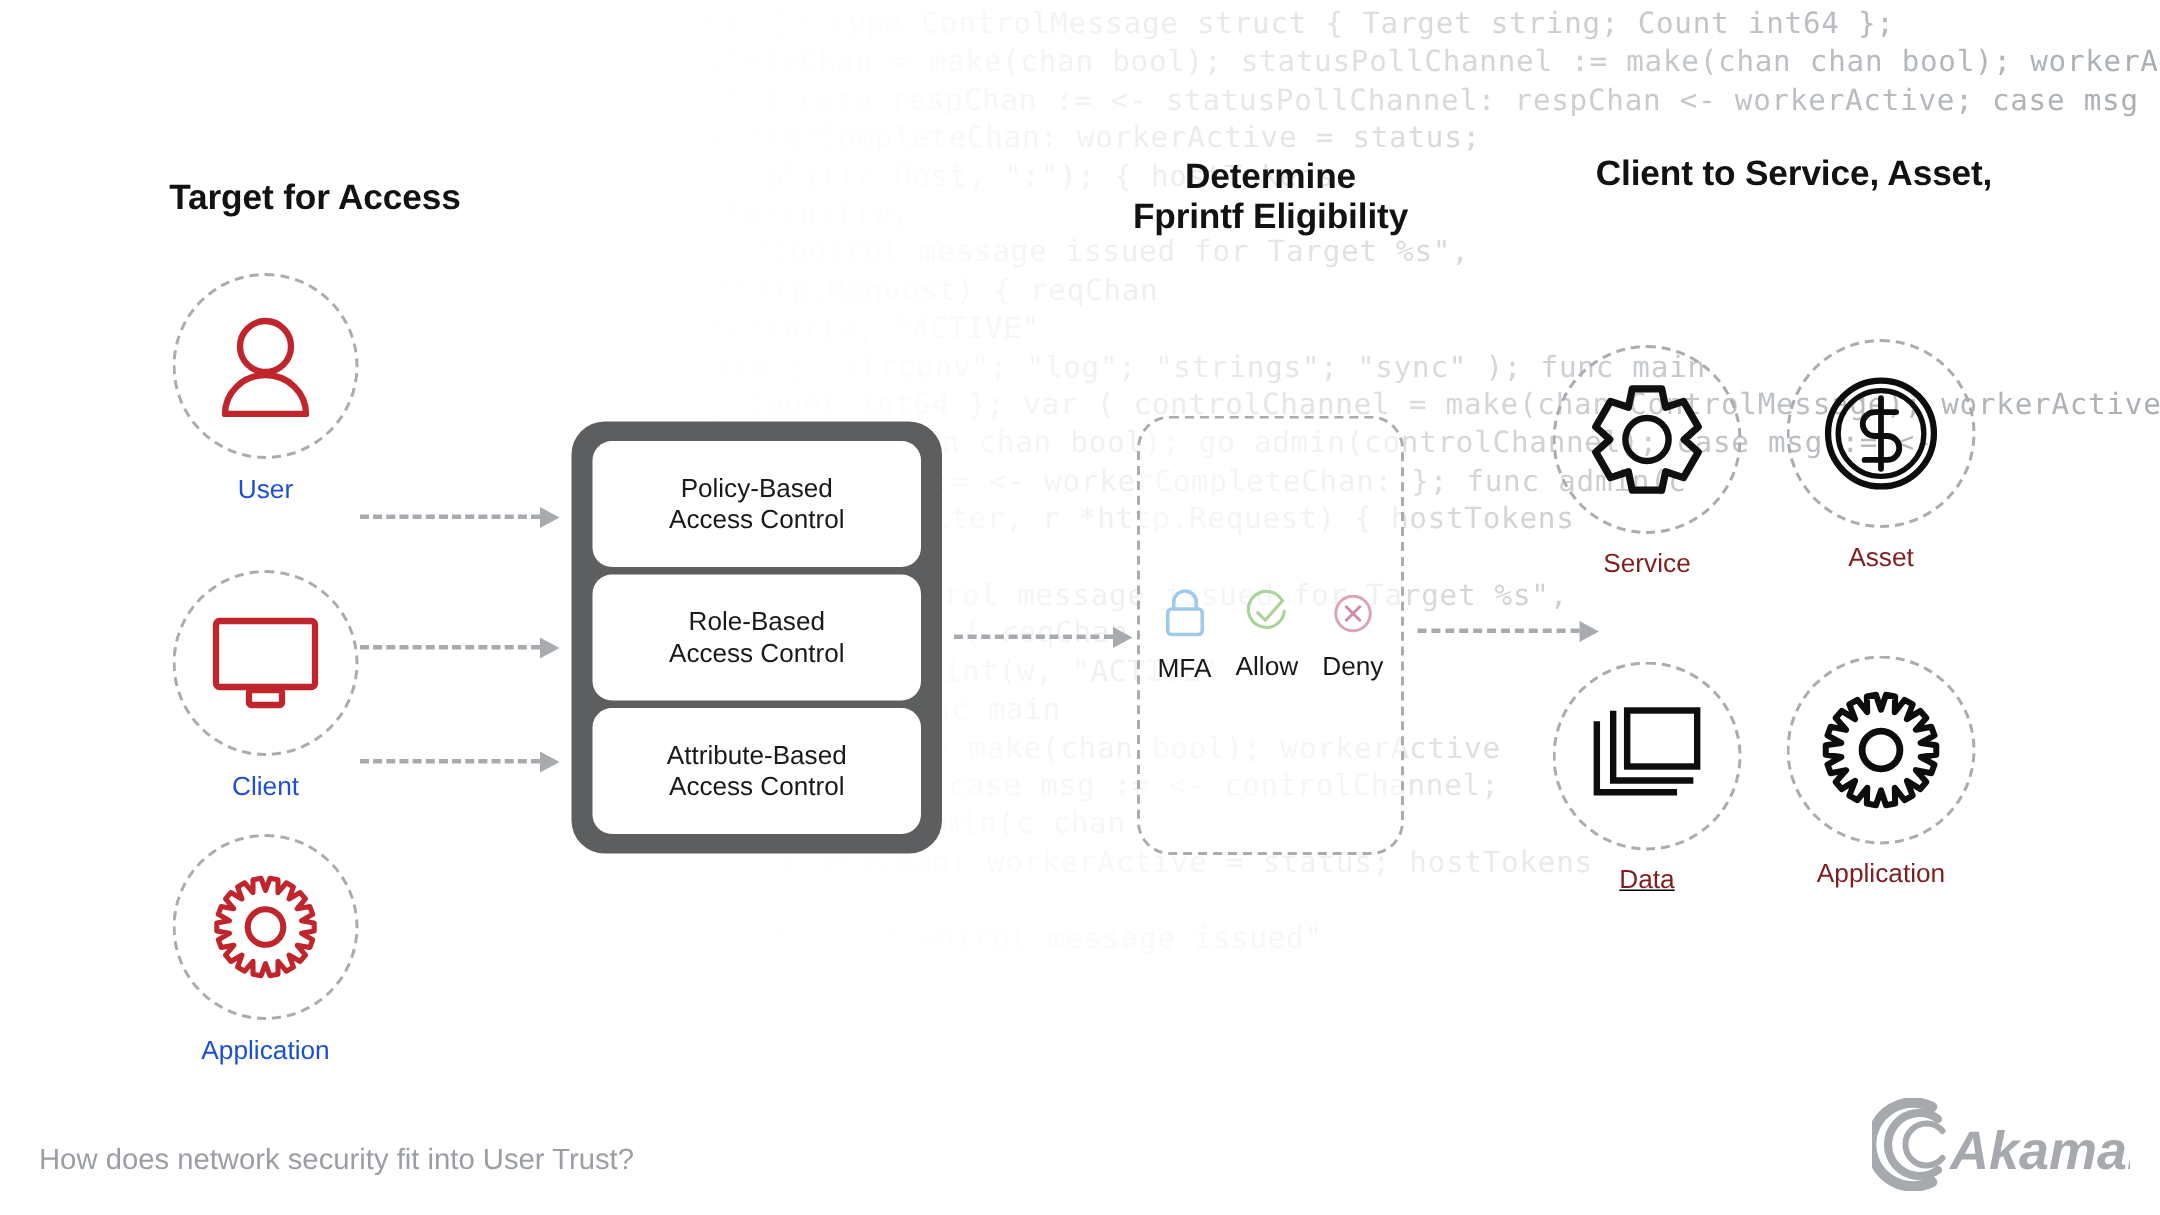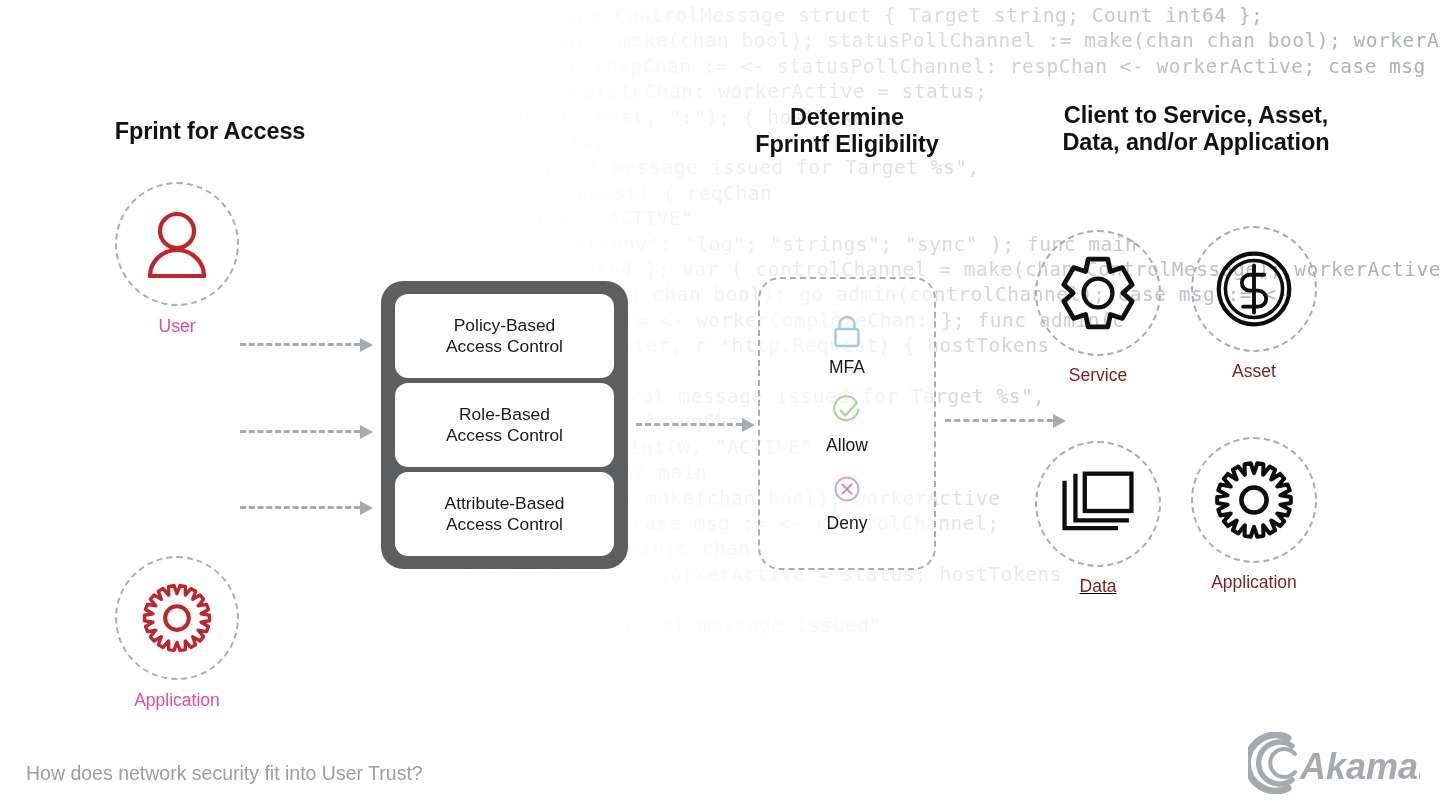--- a/index.html
+++ b/index.html
@@ -71,21 +71,21 @@
   .node .ring {
     width:124px; height:124px;
     border:2px dashed #a9adb2;
     border-radius:50%;
     display:flex; align-items:center; justify-content:center;
     background:transparent;
   }
   .node .caption {
     margin-top:10px;
     font-size:17.5px;
-    color:#ec4899;
+    color:#1d4ed8;
   }
 
   
   #acl-stack {
     position:absolute;
     left:381px; top:281px;
     width:247px; height:288px;
     background:#5c5e60;
     border-radius:22px;
     padding:13px 14px;
@@ -103,21 +103,21 @@
     color:#17191b;
   }
 
   
   #elig-box {
     position:absolute;
     left:758px; top:277px;
     width:178px; height:293px;
     border:2px dashed #a9adb2;
     border-radius:22px;
-    display:flex; flex-direction:column;
+    display:flex; flex-direction:row;
     align-items:center; justify-content:center;
     gap:16px;
     background:rgba(255,255,255,0.55);
   }
   .elig-item { text-align:center; }
   .elig-item .lbl {
     font-size:17.5px; color:#17191b; margin-top:3px;
   }
 
   
@@ -185,44 +185,52 @@
     <div class="code-line" style="top: 537.4px; left: -400px;">select { case respChan := &lt;- statusPollChannel: respChan &lt;- workerActive; }; func admin(c chan</div>
     <div class="code-line" style="top: 562.8px; left: -260px;">go doStuff(msg, workerCompleteChan); case status := &lt;- workerCompleteChan: workerActive = status; hostTokens</div>
     <div class="code-line" style="top: 588.2px; left: -520px;">r.Form.Get("count"), 10, 64); if err != nil { fmt.Fprintf(w, err.Error()); };</div>
     <div class="code-line" style="top: 613.6px; left: -330px;">cc := ControlMessage{Target: target}; controlChannel &lt;- cc; fmt.Fprintf(w, "Control message issued"</div>
   </div>
 <div id="code-mask"></div>
 <div id="white-veil"></div>
 
 <div id="fg">
 
-  <div class="col-title" style="left:60px; top:118px; width:300px;">Fprint for Access</div>
+  <div class="col-title" style="left:60px; top:118px; width:300px;">Target for Access</div>
 
 
   <div class="col-title" style="left:722px; top:104px; width:250px;">
     <div>Determine</div>
     <div>Fprintf Eligibility</div>
   </div>
 
   <div class="col-title" style="left:1000px; top:102px; width:392px;">
     <div>Client to Service, Asset,</div>
-    <div>Data, and/or Application</div>
   </div>
 
   <div class="node" style="left:115px; top:182px;">
     <div class="ring">
       <svg width="62" height="68" viewBox="0 0 62 68">
         <circle cx="31" cy="21" r="17" fill="none" stroke="#C0252C" stroke-width="4.2"></circle>
         <path d="M4 66 A27 26 0 0 1 58 66" fill="none" stroke="#C0252C" stroke-width="4.2" stroke-linecap="round"></path>
         <line x1="4" y1="66" x2="58" y2="66" stroke="#C0252C" stroke-width="4.2" stroke-linecap="round"></line>
       </svg>
     </div>
     <div class="caption">User</div>
   </div>
 
+  <div class="node" style="left:115px; top:380px;">
+    <div class="ring">
+      <svg width="72" height="62" viewBox="0 0 72 62">
+        <rect x="3" y="3" width="66" height="44" rx="2.5" fill="none" stroke="#C0252C" stroke-width="4.2"></rect>
+        <rect x="25" y="49" width="22" height="10" rx="1.5" fill="none" stroke="#C0252C" stroke-width="4.2"></rect>
+      </svg>
+    </div>
+    <div class="caption">Client</div>
+  </div>
 
   <div class="node" style="left:115px; top:556px;">
     <div class="ring">
       <svg width="74" height="74" viewBox="0 0 100 100">
         <g id="cog-red">
             <path d="M93.85 46.32 L93.85 53.68 L82.50 55.73 L82.50 55.73 L92.46 61.54 L89.94 68.46 L78.58 66.50 L78.58 66.50 L85.95 75.36 L81.22 81.00 L71.21 75.28 L71.21 75.28 L75.11 86.13 L68.73 89.81 L61.29 81.01 L61.29 81.01 L61.24 92.54 L53.99 93.82 L50.00 83.00 L50.00 83.00 L46.01 93.82 L38.76 92.54 L38.71 81.01 L38.71 81.01 L31.27 89.81 L24.89 86.13 L28.79 75.28 L28.79 75.28 L18.78 81.00 L14.05 75.36 L21.42 66.50 L21.42 66.50 L10.06 68.46 L7.54 61.54 L17.50 55.73 L17.50 55.73 L6.15 53.68 L6.15 46.32 L17.50 44.27 L17.50 44.27 L7.54 38.46 L10.06 31.54 L21.42 33.50 L21.42 33.50 L14.05 24.64 L18.78 19.00 L28.79 24.72 L28.79 24.72 L24.89 13.87 L31.27 10.19 L38.71 18.99 L38.71 18.99 L38.76 7.46 L46.01 6.18 L50.00 17.00 L50.00 17.00 L53.99 6.18 L61.24 7.46 L61.29 18.99 L61.29 18.99 L68.73 10.19 L75.11 13.87 L71.21 24.72 L71.21 24.72 L81.22 19.00 L85.95 24.64 L78.58 33.50 L78.58 33.50 L89.94 31.54 L92.46 38.46 L82.50 44.27 L82.50 44.27 Z" fill="none" stroke="#C0252C" stroke-width="4.6" stroke-linejoin="round"></path>
           </g>
         <circle cx="50" cy="50" r="16" fill="none" stroke="#C0252C" stroke-width="5.5"></circle>
       </svg>
     </div>

